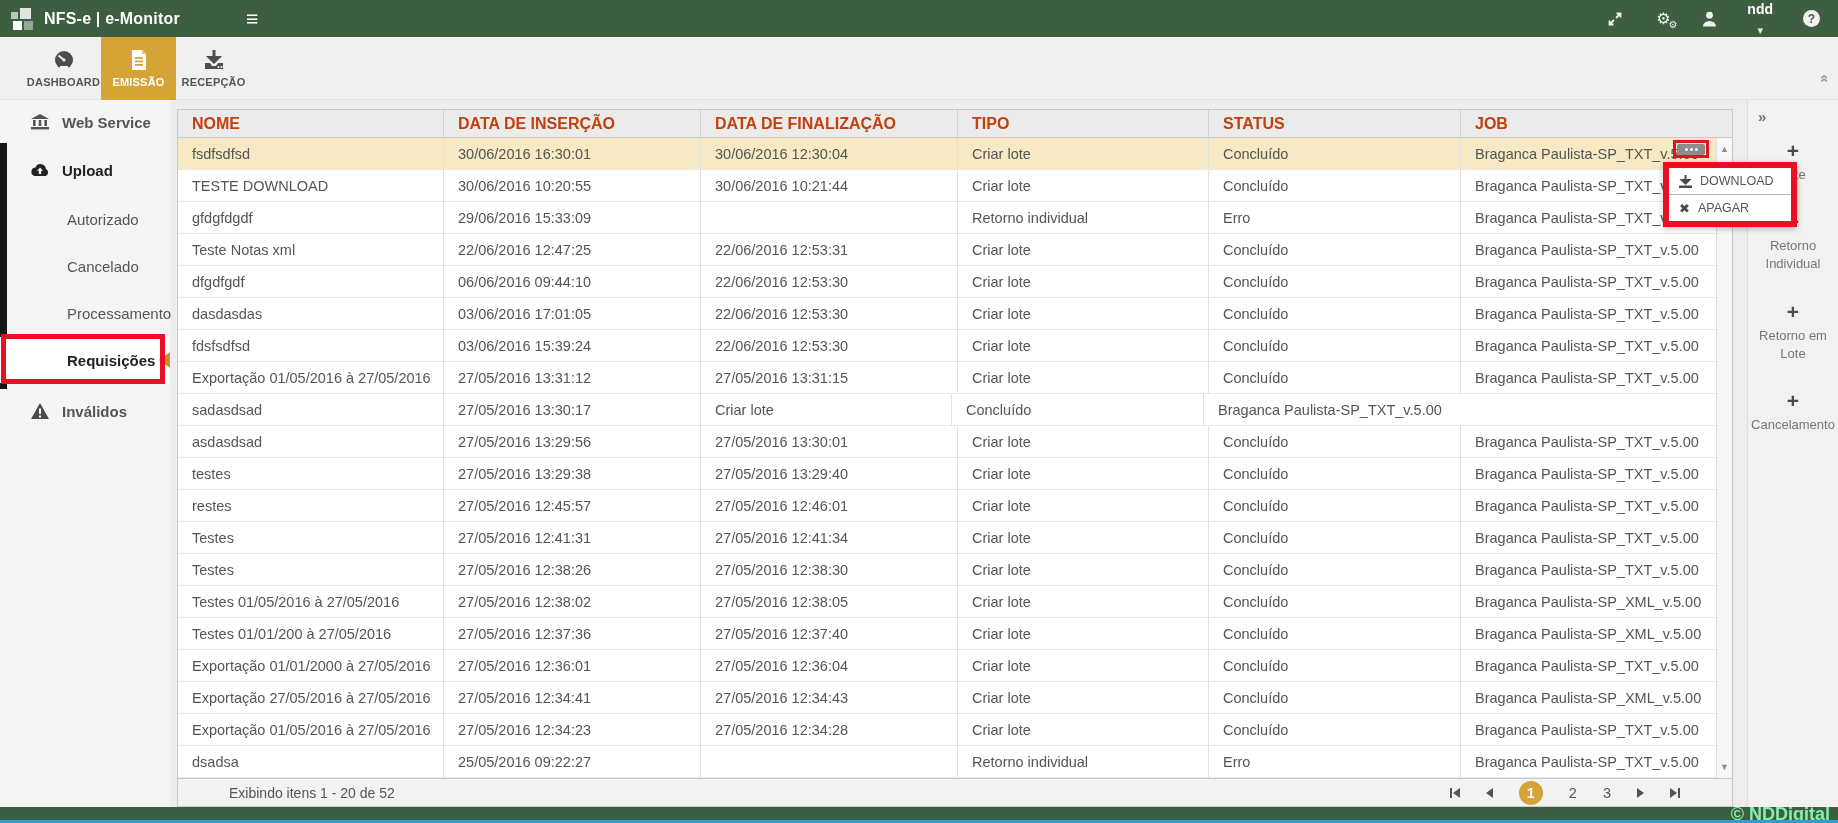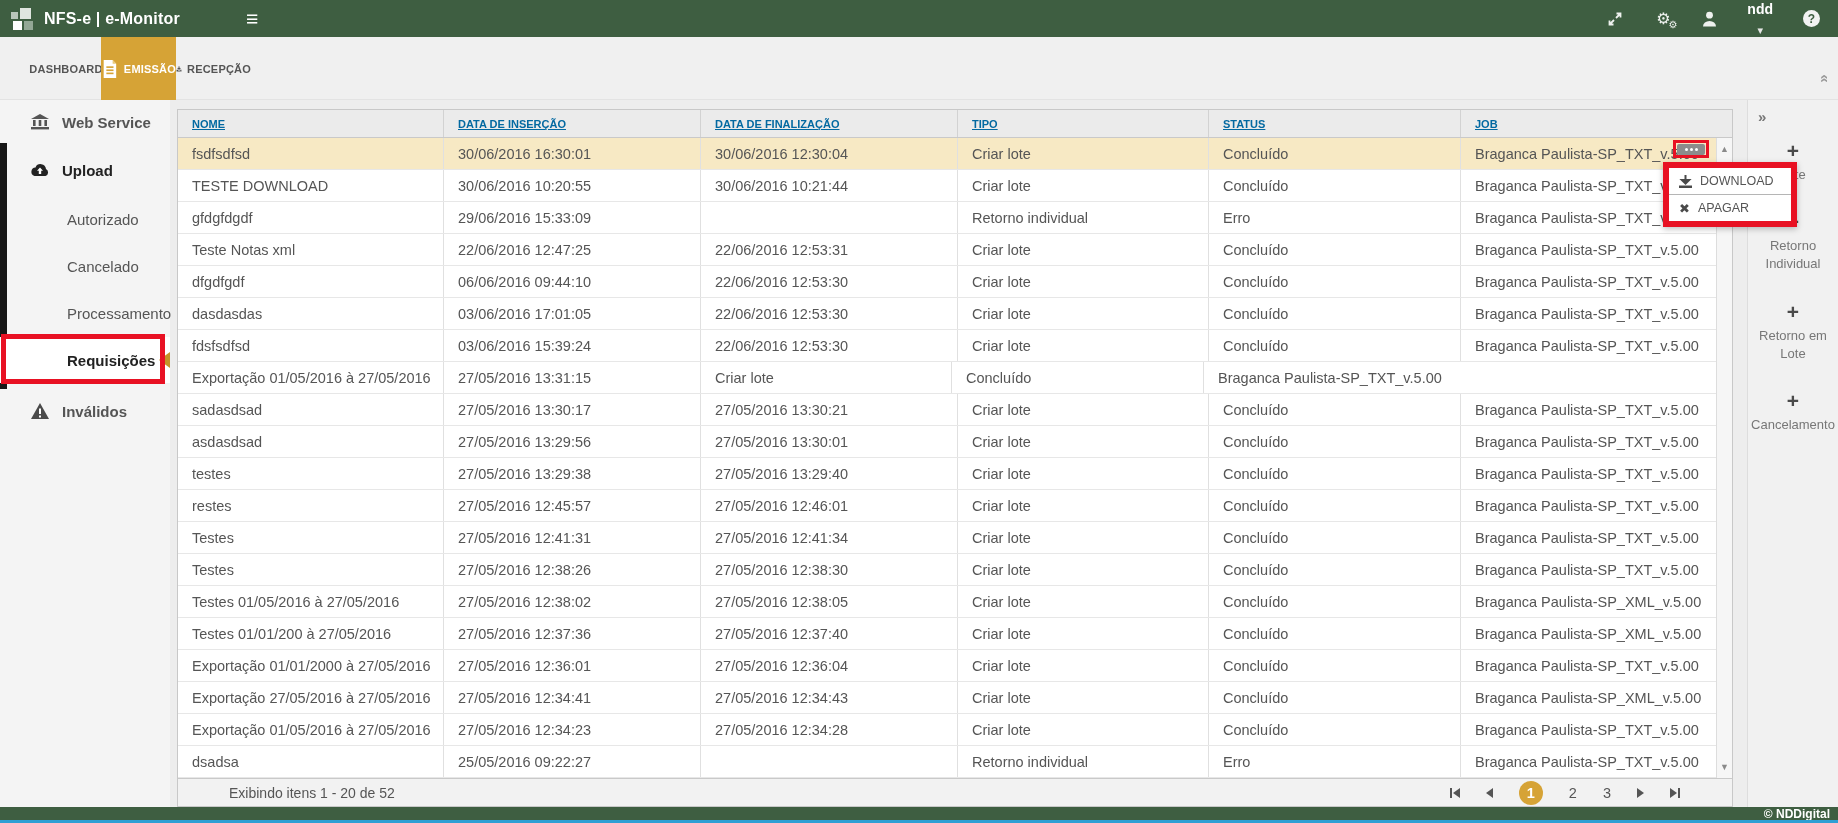--- a/index.html
+++ b/index.html
@@ -27,21 +27,21 @@
   .cogs .cog2{position:absolute;font-size:10px;right:-5px;bottom:-2px;}
   .user-chip{display:flex;align-items:center;gap:7px;flex-direction:column;}
   .user-name{font-size:14px;font-weight:700;color:#fff;}
   .caret{font-size:11px;color:#e7e7e7;}
   .help-circle{width:17px;height:17px;border-radius:50%;background:#f2f2f2;color:var(--green);
     font-size:12px;font-weight:700;display:flex;align-items:center;justify-content:center;}
 
   
   .toolbar{position:absolute;left:0;top:37px;width:100%;height:63px;background:#f0f0f0;
     display:flex;padding-left:26px;border-bottom:1px solid #e3e3e3;}
-  .tab{width:75px;height:63px;display:flex;flex-direction:row;align-items:center;justify-content:center;
+  .tab{width:75px;height:63px;display:flex;flex-direction:column;align-items:center;justify-content:center;
     gap:5px;cursor:pointer;}
   .tab .tlabel{font-size:11px;font-weight:600;color:#555;letter-spacing:.2px;}
   .tab.active{background:var(--orange);}
   .tab.active .tlabel{color:#fff;}
   .toolbar-collapse{position:absolute;right:12px;top:33px;color:#999;font-size:15px;font-weight:700;
     transform:rotate(-90deg);cursor:pointer;}
 
   
   .content{position:absolute;left:0;top:100px;width:100%;height:707px;background:#ededed;}
 
@@ -57,22 +57,22 @@
   .sel-marker{position:absolute;right:0;top:50%;transform:translateY(-50%);width:0;height:0;
     border-top:8px solid transparent;border-bottom:8px solid transparent;border-right:11px solid #c49327;}
   .side-strip{position:absolute;left:0;top:43px;width:7px;height:246px;background:#161616;}
   .red-box-sidebar{position:absolute;left:1px;top:234px;width:164px;height:50px;
     border:5px solid var(--red);pointer-events:none;z-index:5;}
 
   
   .table-panel{position:absolute;left:177px;top:9px;width:1556px;height:698px;background:#fff;
     border:1px solid #c8c8c8;}
   .thead{display:flex;height:28px;background:#ebebeb;border-bottom:1px solid #c9c9c9;}
-  .th{display:flex;align-items:center;padding-left:14px;font-size:11px;font-weight:700;color:#0369a1;
-    border-right:1px solid #d2d2d2;cursor:pointer;text-decoration:underline;}
+  .th{display:flex;align-items:center;padding-left:14px;font-size:16px;font-weight:700;color:#c2410c;
+    border-right:1px solid #d2d2d2;cursor:pointer;}
   .th:last-child{border-right:none;}
   .tbody{position:relative;height:640px;overflow:hidden;}
   .trow{display:flex;height:32px;border-bottom:1px solid #e7e7e7;cursor:pointer;background:#fff;}
   .trow.selected{background:var(--selrow);}
   .td{display:flex;align-items:center;padding-left:14px;font-size:14.5px;color:#555;
     border-right:1px solid #e0e0e0;overflow:hidden;white-space:nowrap;}
   .td:last-child{border-right:none;}
   .c0{width:266px;flex:none;} .c1{width:257px;flex:none;} .c2{width:257px;flex:none;}
   .c3{width:251px;flex:none;} .c4{width:252px;flex:none;} .c5{flex:1;padding-right:60px;}
   
@@ -114,21 +114,21 @@
     box-shadow:0 2px 6px rgba(0,0,0,.25);}
   .ctx-menu{width:122px;}
   .ctx-item{height:26px;display:flex;align-items:center;gap:8px;padding-left:10px;font-size:12.5px;
     color:#555;cursor:pointer;background:#fff;}
   .ctx-div{height:1px;background:#b5b5b5;}
   .ctx-x{font-size:13px;color:#4a4a4a;line-height:1;}
 
   
   .statusbar{position:absolute;left:0;top:807px;width:100%;height:13px;background:var(--green);
     display:flex;align-items:center;justify-content:flex-end;padding-right:8px;}
-  .copyright{color:#ffffff;font-size:12px;font-weight:700;line-height:1;padding-left:44px;}
+  .copyright{color:#86efac;font-size:18px;font-weight:700;line-height:1;padding-left:44px;}
   .blue-line{position:absolute;left:0;top:820px;width:100%;height:3px;background:var(--blue);}
 </style>
 </head>
 <body>
 
 <div class="app">
 
   <div class="topbar">
     <div class="logo">
       <i class="s1"></i>
@@ -308,29 +308,29 @@
           <div class="trow">
             <div class="td c0">fdsfsdfsd</div>
             <div class="td c1">03/06/2016 15:39:24</div>
             <div class="td c2">22/06/2016 12:53:30</div>
             <div class="td c3">Criar lote</div>
             <div class="td c4">Concluído</div>
             <div class="td c5">Braganca Paulista-SP_TXT_v.5.00</div>
           </div>
           <div class="trow">
             <div class="td c0">Exportação 01/05/2016 à 27/05/2016</div>
+            <div class="td c1">27/05/2016 13:31:12</div>
             <div class="td c2">27/05/2016 13:31:15</div>
             <div class="td c3">Criar lote</div>
             <div class="td c4">Concluído</div>
             <div class="td c5">Braganca Paulista-SP_TXT_v.5.00</div>
           </div>
           <div class="trow">
             <div class="td c0">sadasdsad</div>
             <div class="td c1">27/05/2016 13:30:17</div>
-            <div class="td c2">27/05/2016 13:30:21</div>
             <div class="td c3">Criar lote</div>
             <div class="td c4">Concluído</div>
             <div class="td c5">Braganca Paulista-SP_TXT_v.5.00</div>
           </div>
           <div class="trow">
             <div class="td c0">asdasdsad</div>
             <div class="td c1">27/05/2016 13:29:56</div>
             <div class="td c2">27/05/2016 13:30:01</div>
             <div class="td c3">Criar lote</div>
             <div class="td c4">Concluído</div>

